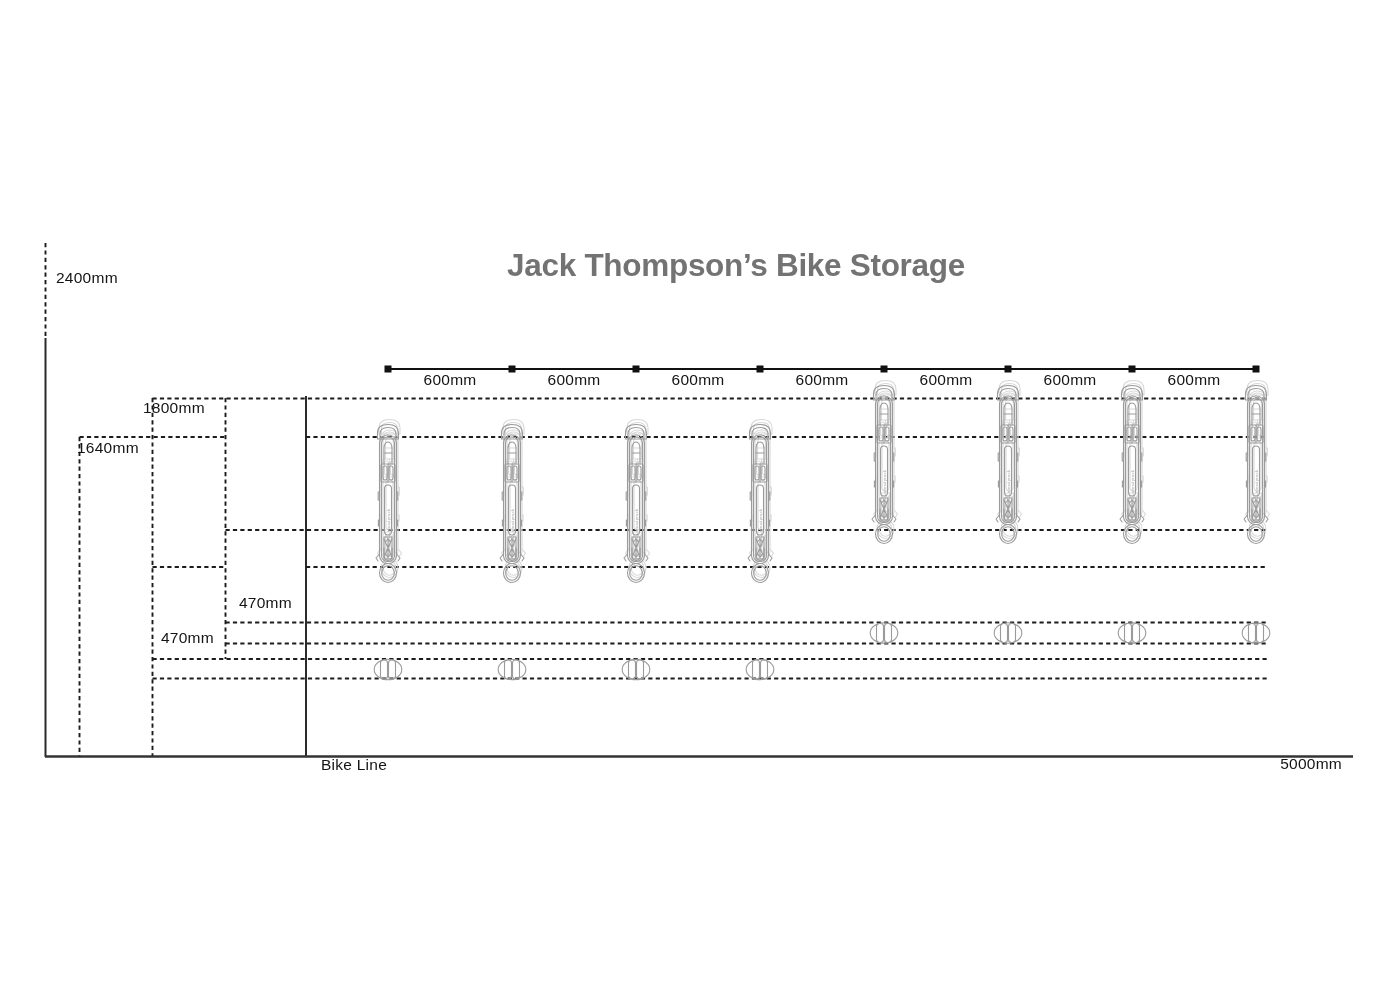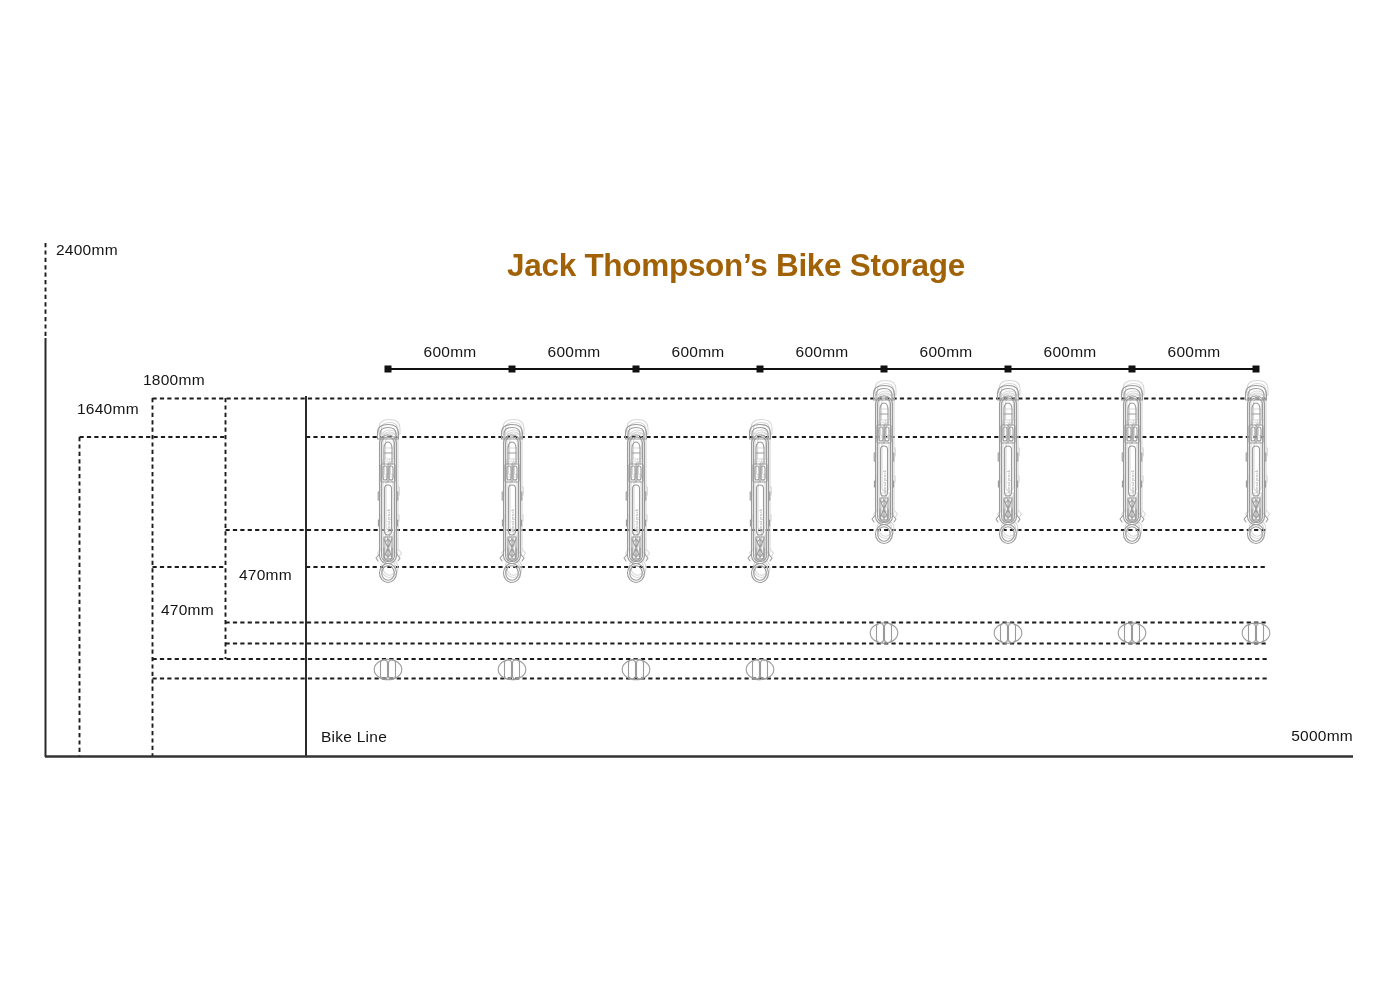--- a/index.html
+++ b/index.html
@@ -1,24 +1,24 @@
 <!DOCTYPE html>
 <html><head>
 <meta charset="utf-8">
 <style>
   html,body{margin:0;padding:0;background:#ffffff;}
   body{width:1400px;height:1004px;position:relative;overflow:hidden;
        font-family:"Liberation Sans", sans-serif;}
   #stage{position:absolute;inset:0;width:1400px;height:1004px;}
   svg{position:absolute;left:0;top:0;}
   .lbl{position:absolute;color:#141414;font-size:15.5px;letter-spacing:.25px;
-       white-space:nowrap;line-height:18px;}
+       white-space:nowrap;line-height:18px;margin-top:28px;}
   .lbl-center{transform:translateX(-50%);text-align:right;}
   #title{position:absolute;left:736px;top:247px;transform:translateX(-50%);
-         font-size:31.5px;font-weight:700;letter-spacing:-.3px;color:#a16207;
+         font-size:31.5px;font-weight:700;letter-spacing:-.3px;color:#737373;
          white-space:nowrap;}
   .dash{stroke:#1c1c1c;stroke-width:1.9;stroke-dasharray:4.2 3.2;fill:none;}
   .solid{stroke:#2b2b2b;stroke-width:2;fill:none;}
   .base{stroke:#333333;stroke-width:2.6;fill:none;}
   .dim{stroke:#111111;stroke-width:2.2;fill:none;}
   .tick{fill:#111111;stroke:none;}
   .rack-main{color:#9b9b9b;}
   .rack-echo{color:#d8d8d8;}
   .art{stroke:currentColor;fill:none;stroke-width:1.1;stroke-linecap:round;stroke-linejoin:round;}
   .brand{font-family:"Liberation Sans", sans-serif;font-size:4.3px;fill:#a8a8a8;
@@ -157,25 +157,25 @@
   <use href="#wheel-shape" class="wheel" x="869" y="622"></use>
   <use href="#wheel-shape" class="wheel" x="993" y="622"></use>
   <use href="#wheel-shape" class="wheel" x="1117" y="622"></use>
   <use href="#wheel-shape" class="wheel" x="1241" y="622"></use>
 </svg>
 
   <div id="title">Jack Thompson’s Bike Storage</div>
 
   <div class="lbl" style="left:56px;top:241px">2400mm</div>
   <div class="lbl" style="left:143px;top:371px">1800mm</div>
-  <div class="lbl" style="left:77px;top:400px">1640mm</div>
+  <div class="lbl" style="left:77px;top:411px">1640mm</div>
   <div class="lbl" style="left:239px;top:566px">470mm</div>
   <div class="lbl" style="left:161px;top:601px">470mm</div>
   <div class="lbl" style="left:321px;top:728px">Bike Line</div>
-  <div class="lbl" style="right:47px;top:727px">5000mm</div>
+  <div class="lbl" style="right:58px;top:727px">5000mm</div>
 
   <div class="lbl lbl-center" style="left:450px;top:343px">600mm</div>
   <div class="lbl lbl-center" style="left:574px;top:343px">600mm</div>
   <div class="lbl lbl-center" style="left:698px;top:343px">600mm</div>
   <div class="lbl lbl-center" style="left:822px;top:343px">600mm</div>
   <div class="lbl lbl-center" style="left:946px;top:343px">600mm</div>
   <div class="lbl lbl-center" style="left:1070px;top:343px">600mm</div>
   <div class="lbl lbl-center" style="left:1194px;top:343px">600mm</div>
 </div>
 

